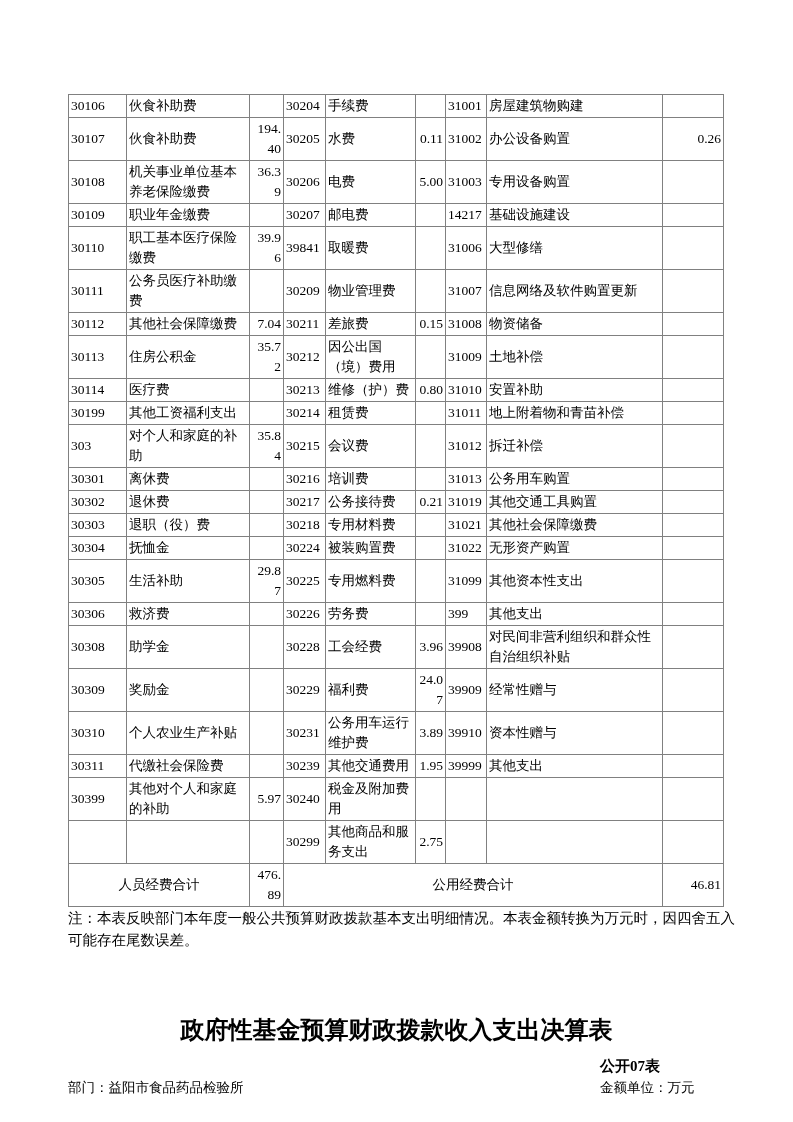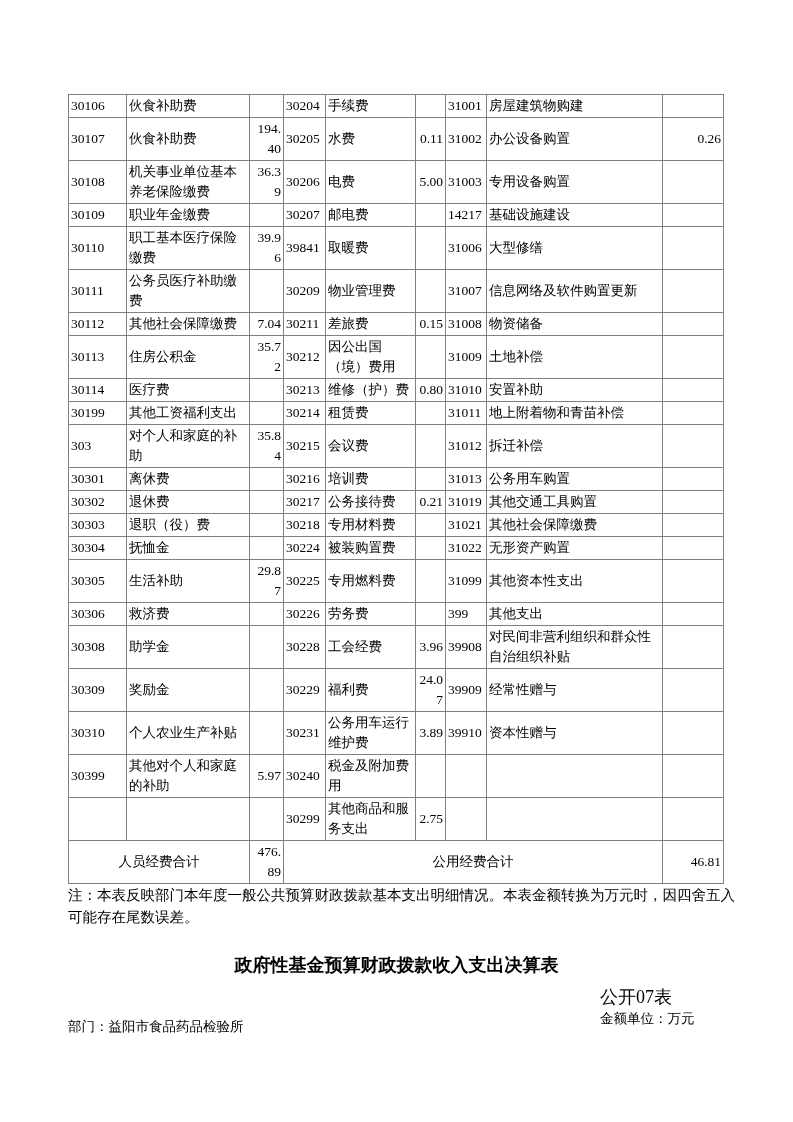--- a/index.html
+++ b/index.html
@@ -31,40 +31,41 @@
   td.total-label { text-align: center; }
   td.total-value { text-align: right; word-break: break-all; }
 
   .note {
     width: 672px;
     font-size: 14.5px;
     line-height: 1.55;
     text-align: left;
   }
   .sec-title {
-    margin-top: 24px;
+    margin-top: 62px;
     text-align: center;
-    font-size: 18px;
+    font-size: 24px;
     font-weight: bold;
     font-family: "Liberation Serif", serif;
   }
   .pubno {
     margin-top: 10px;
     margin-left: 532px;
-    font-size: 18px;
+    font-size: 15px;
     line-height: 20px;
+    font-weight: bold;
   }
   .meta-line {
     position: relative;
     height: 20px;
     margin-top: 2px;
     font-size: 13.5px;
     line-height: 20px;
   }
-  .meta-left  { position: absolute; left: 0; margin-top: 8px; }
+  .meta-left  { position: absolute; left: 0; }
   .meta-right { position: absolute; left: 532px; font-family: Liberation Serif, serif; }
 </style>
 </head>
 <body>
 
 <div class="page">
 
   <table class="grid">
     <colgroup>
       <col style="width:58px">
@@ -292,20 +293,31 @@
           <td class="label">个人农业生产补贴</td>
           <td class="value"></td>
           <td class="code">30231</td>
           <td class="label">公务用车运行维护费</td>
           <td class="value">3.89</td>
           <td class="code">39910</td>
           <td class="label">资本性赠与</td>
           <td class="value"></td>
         </tr>
         <tr>
+          <td class="code">30311</td>
+          <td class="label">代缴社会保险费</td>
+          <td class="value"></td>
+          <td class="code">30239</td>
+          <td class="label">其他交通费用</td>
+          <td class="value">1.95</td>
+          <td class="code">39999</td>
+          <td class="label">其他支出</td>
+          <td class="value"></td>
+        </tr>
+        <tr>
           <td class="code">30399</td>
           <td class="label">其他对个人和家庭的补助</td>
           <td class="value">5.97</td>
           <td class="code">30240</td>
           <td class="label">税金及附加费用</td>
           <td class="value"></td>
           <td class="code"></td>
           <td class="label"></td>
           <td class="value"></td>
         </tr>

